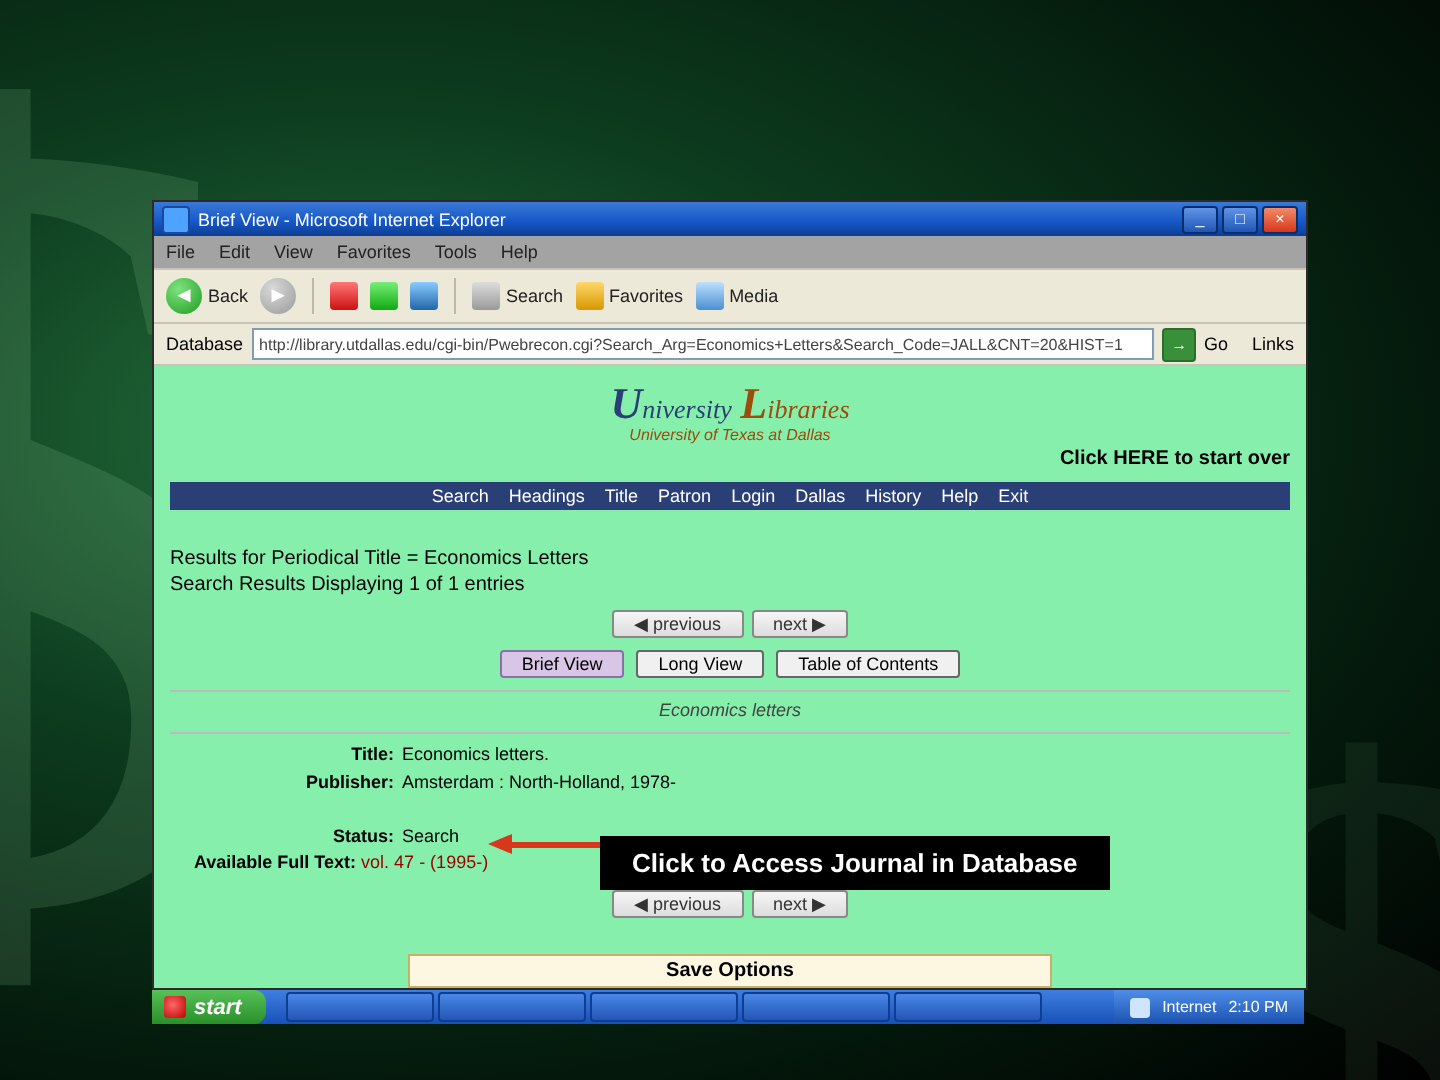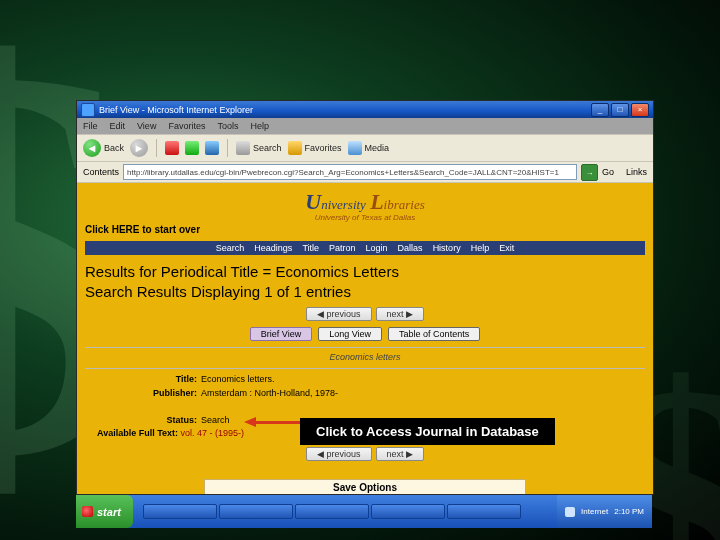--- a/index.html
+++ b/index.html
@@ -25,50 +25,50 @@
 .mini-ico{width:14px;height:14px;border-radius:2px}
 .ico-red{background:linear-gradient(#f77,#c11)}
 .ico-grn2{background:linear-gradient(#7e7,#1a1)}
 .ico-home{background:linear-gradient(#8cf,#26a)}
 .ico-search{background:linear-gradient(#ddd,#999)}
 .ico-star{background:linear-gradient(#ffd76a,#d79800)}
 .ico-media{background:linear-gradient(#bde0ff,#4a8fd0)}
 .addrbar{height:20px;background:#ece9d8;border-bottom:1px solid #c8c4b6;display:flex;align-items:center;padding:0 6px;gap:4px;font-size:9px}
 .addr-input{flex:1;height:14px;background:#fff;border:1px solid #7f9db9;padding:0 3px;font-size:8px;color:#444;white-space:nowrap;overflow:hidden;display:flex;align-items:center}
 .go-btn{width:15px;height:15px;background:#3a8f3a;border:1px solid #2b6e2b;border-radius:2px;display:flex;align-items:center;justify-content:center;color:#fff;font-size:8px}
-.content{flex:1;overflow:hidden;position:relative;background:#eab308}
+.content{flex:1;overflow:hidden;position:relative;background:#86efac}
 .content-inner{padding:6px 8px;font-size:9px;color:#000}
 .logo-area{text-align:center;margin:0 0 2px 0}
 .logo{display:inline-block;font-family:"Times New Roman",serif}
 .logo .u{font-size:22px;color:#2a3f75;font-weight:bold;font-style:italic}
 .logo .rest{font-size:13px;color:#2a3f75;font-style:italic}
 .logo .l{font-size:22px;color:#9a4d0d;font-weight:bold;font-style:italic;margin-left:2px}
 .logo .rest2{font-size:13px;color:#9a4d0d;font-style:italic}
 .logo-sub{font-size:8px;color:#9a4d0d;font-style:italic;text-align:center;margin-top:-2px}
-.start-over{font-weight:bold;text-align:left;font-size:10px;margin:2px 0 6px 0}
+.start-over{font-weight:bold;text-align:right;font-size:10px;margin:2px 0 6px 0}
 .navstrip{background:#2a3f75;color:#fff;text-align:center;padding:2px 0;font-size:9px;display:flex;justify-content:center;gap:10px}
-.results-meta{margin-top:7px;font-size:15px;line-height:1.3}
+.results-meta{margin-top:18px;font-size:10px;line-height:1.3}
 .pager{text-align:center;margin:6px 0;display:flex;justify-content:center;gap:4px}
 .pbtn{border:1px solid #888;background:linear-gradient(#f5f5f5,#ddd);padding:1px 10px;border-radius:2px;font-size:9px;color:#333}
 .view-tabs{text-align:center;margin:6px 0;display:flex;justify-content:center;gap:6px}
 .vtab{padding:1px 10px;border:1px solid #666;border-radius:2px;font-size:9px}
 .vtab.active{background:#d9c6e6;border-color:#8b6fa8}
 .vtab.norm{background:#f0f0f0}
 .hr{border:none;border-top:1px solid #bbb;margin:4px 0}
 .journal-title{text-align:center;font-style:italic;color:#444;margin:2px 0 6px}
 .record{margin-left:12px;font-size:9px;line-height:1.5}
 .record .lbl{display:inline-block;width:100px;text-align:right;margin-right:4px;font-weight:bold}
 .fulltext{margin-left:0}
 .fulltext a{color:#990000;text-decoration:none}
 .save-options{margin:18px auto 0;width:320px;border:1px solid #c9b06a;background:#fdf7e1;text-align:center;font-weight:bold;font-size:10px;padding:2px 0}
 .callout{position:absolute;left:300px;top:418px;background:#000;color:#fff;font-weight:bold;font-size:13px;padding:6px 16px;z-index:5;font-family:Verdana,Arial,sans-serif}
 .arrow{position:absolute;left:244px;top:418px;width:56px;height:10px;z-index:5}
 .arrow::before{content:"";position:absolute;top:3px;left:10px;right:0;height:3px;background:#d7371b}
 .arrow::after{content:"";position:absolute;left:0;top:-1px;border-right:12px solid #d7371b;border-top:5px solid transparent;border-bottom:5px solid transparent}
-.taskbar{height:33px;background:linear-gradient(#3f7fe0,#1851b8)}
+.taskbar{height:17px;background:linear-gradient(#3f7fe0,#1851b8)}
 .start-btn{display:inline-flex;height:100%;align-items:center;gap:4px;background:linear-gradient(#58c158,#2a8f2a);padding:0 12px 0 6px;border-radius:0 6px 6px 0;color:#fff;font-style:italic;font-weight:bold;font-size:11px}
 .start-btn .orb{width:11px;height:11px;border-radius:2px;background:radial-gradient(circle at 40% 40%,#f66,#b00)}
 .task-items{display:inline-flex;height:100%;align-items:center;gap:2px;margin-left:6px;vertical-align:top}
 .task-item{width:72px;height:13px;background:linear-gradient(#4a88e8,#2256b5);border:1px solid #0f3d8f;border-radius:2px}
 .tray{float:right;height:100%;display:flex;align-items:center;gap:6px;padding:0 8px;background:linear-gradient(#4e8ee8,#1c52b0)}
 .tray .ti{width:10px;height:10px;background:#cfe4ff;border-radius:2px}
 .clock{color:#fff;font-size:8px}
 .sep{width:1px;height:18px;background:#bcb8a6;margin:0 2px}
 </style>
 </head>
@@ -117,21 +117,21 @@
           <div class="mini-ico ico-star"></div>
           <span>Favorites</span>
         </div>
         <div class="tbtn">
           <div class="mini-ico ico-media"></div>
           <span>Media</span>
         </div>
       </div>
 
       <div class="addrbar">
-        <span>Contents</span>
+        <span>Database</span>
         <div class="addr-input">http://library.utdallas.edu/cgi-bin/Pwebrecon.cgi?Search_Arg=Economics+Letters&amp;Search_Code=JALL&amp;CNT=20&amp;HIST=1</div>
         <div class="go-btn">→</div>
         <span>Go</span>
         <span style="margin-left:8px">Links</span>
       </div>
 
       <div class="content">
         <div class="content-inner">
           <div class="logo-area">
             <span class="logo">

